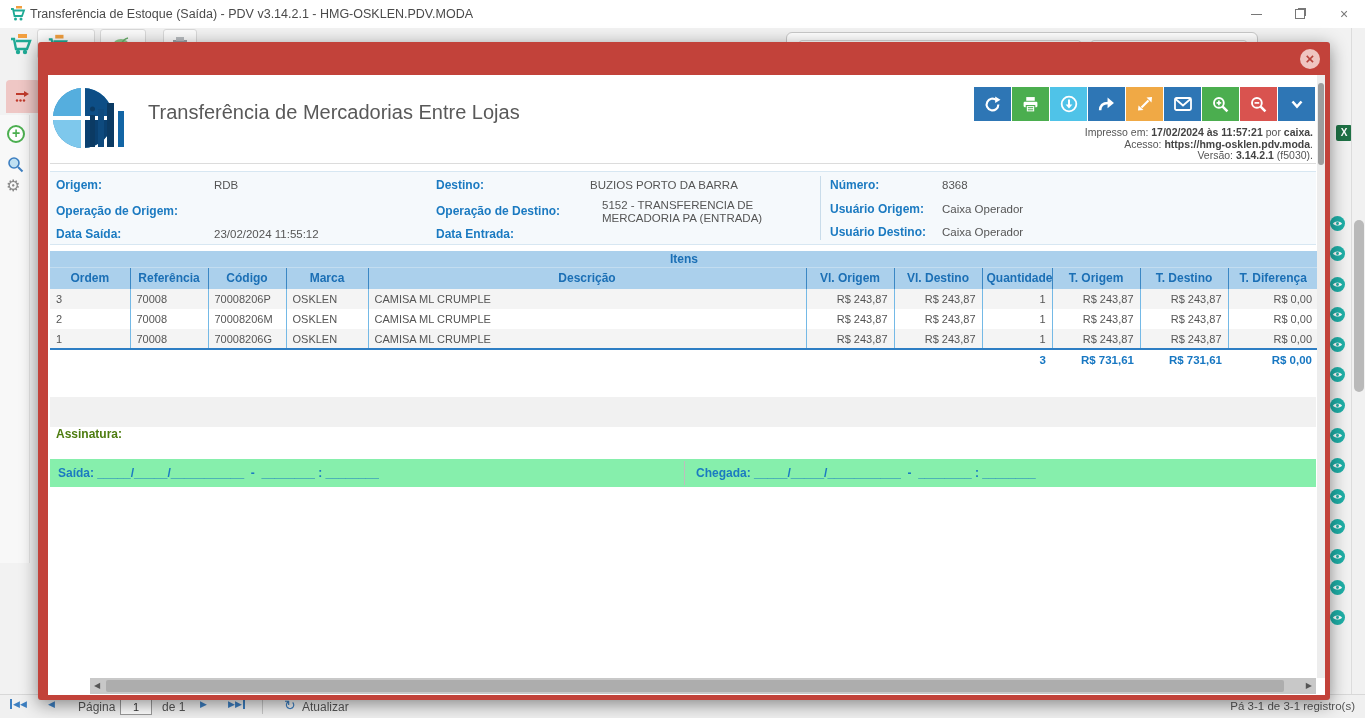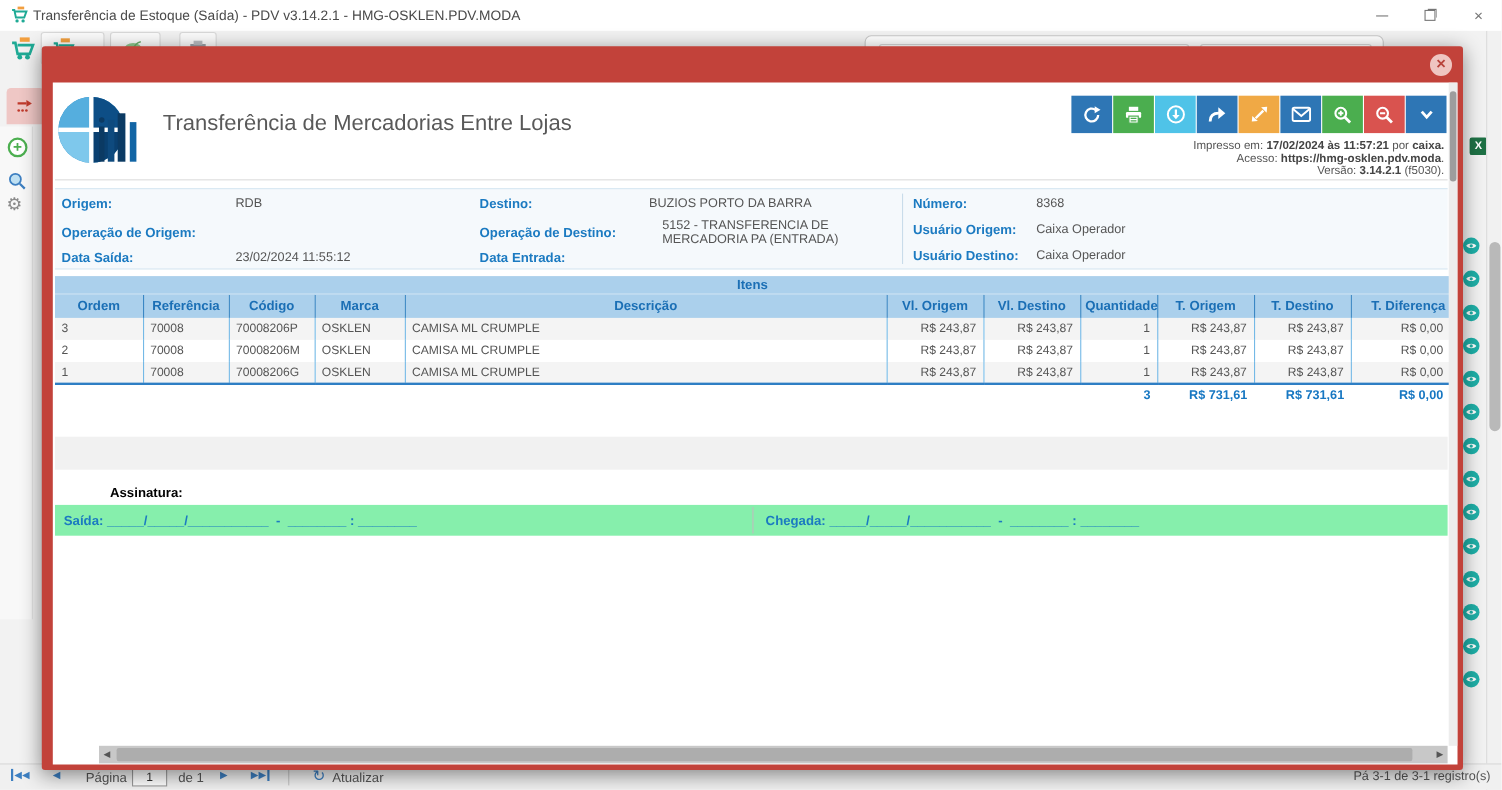--- a/index.html
+++ b/index.html
@@ -63,32 +63,32 @@
   
   #info-panel { position:absolute; left:2px; top:96px; width:1266px; height:74px; background:#f5f9fc; border-top:1px solid #d7e7f2; border-bottom:1px solid #d7e7f2; }
   .f-label { position:absolute; font-size:12px; font-weight:bold; color:#1b7ac1; }
   .f-value { position:absolute; font-size:11.5px; color:#555; line-height:12.5px; }
   #info-divider { position:absolute; left:770px; top:4px; width:1px; height:64px; background:#c9dcea; }
 
   
   #items-table { position:absolute; left:2px; top:176px; width:1268px; border-collapse:collapse; table-layout:fixed; }
   #items-table th.band { background:#abd0ec; color:#1b6fb5; font-size:12px; font-weight:bold; text-align:center; height:16px; border-bottom:1px solid #c3ddf0; }
   #items-table thead th.colh { background:#abd0ec; color:#1b6fb5; font-size:12px; font-weight:bold; text-align:center; height:22px; padding:2px 4px; border-right:1px solid #3b87c4; }
-  #items-table thead th.colh:last-child { border-right:none;text-align:right; }
+  #items-table thead th.colh:last-child { border-right:none; }
   #items-table tbody td { font-size:11px; color:#555; padding:3px 6px; height:20px; border-right:1px solid #74b9e6; white-space:nowrap; overflow:hidden; }
   #items-table tbody td:last-child { border-right:none; }
   #items-table tbody tr.alt { background:#f4f4f4; }
   #items-table tbody tr:last-child td { border-bottom:2px solid #2e7ec4; }
   #items-table td.num, #items-table tfoot td.num { text-align:right; }
   #items-table tfoot td { font-size:11.5px; font-weight:bold; color:#1777c2; padding:4px 6px; height:20px; }
 
   
   #obs-label { position:absolute; left:8px; top:306px; font-size:12px; font-weight:bold; color:#1b7ac1;margin-top:19px; }
   #obs-box { position:absolute; left:2px; top:322px; width:1266px; height:30px; background:#f1f1f1; }
-  #sig-label { position:absolute; left:8px; top:366px; font-size:12px; font-weight:bold; color:#000000;margin-left:44px; }
+  #sig-label { position:absolute; left:8px; top:352px; font-size:12px; font-weight:bold; color:#4d7c0f; }
   #sig-row { position:absolute; left:2px; top:384px; width:1266px; height:28px; background:#86efac; }
   #sig-row .sig-txt { position:absolute; top:7px; font-size:12px; font-weight:bold; color:#1b7ac1; white-space:pre; }
   #sig-divider { position:absolute; left:634px; top:2px; width:1px; height:24px; background:#bdbdbd; }
 
   
   #modal-vscroll { position:absolute; right:0; top:0; width:8px; height:603px; background:#ededed; }
   #modal-vscroll .thumb { position:absolute; left:1px; top:8px; width:6px; height:82px; background:#9d9d9d; border-radius:3px; }
   #modal-hscroll { position:absolute; left:42px; top:603px; width:1226px; height:16px; background:#c8c8c8; }
   #modal-hscroll .harr { position:absolute; top:3px; font-size:8px; color:#555; }
   #modal-hscroll .thumb { position:absolute; left:16px; top:2px; width:1178px; height:12px; background:#adadad; border-radius:2px; }

